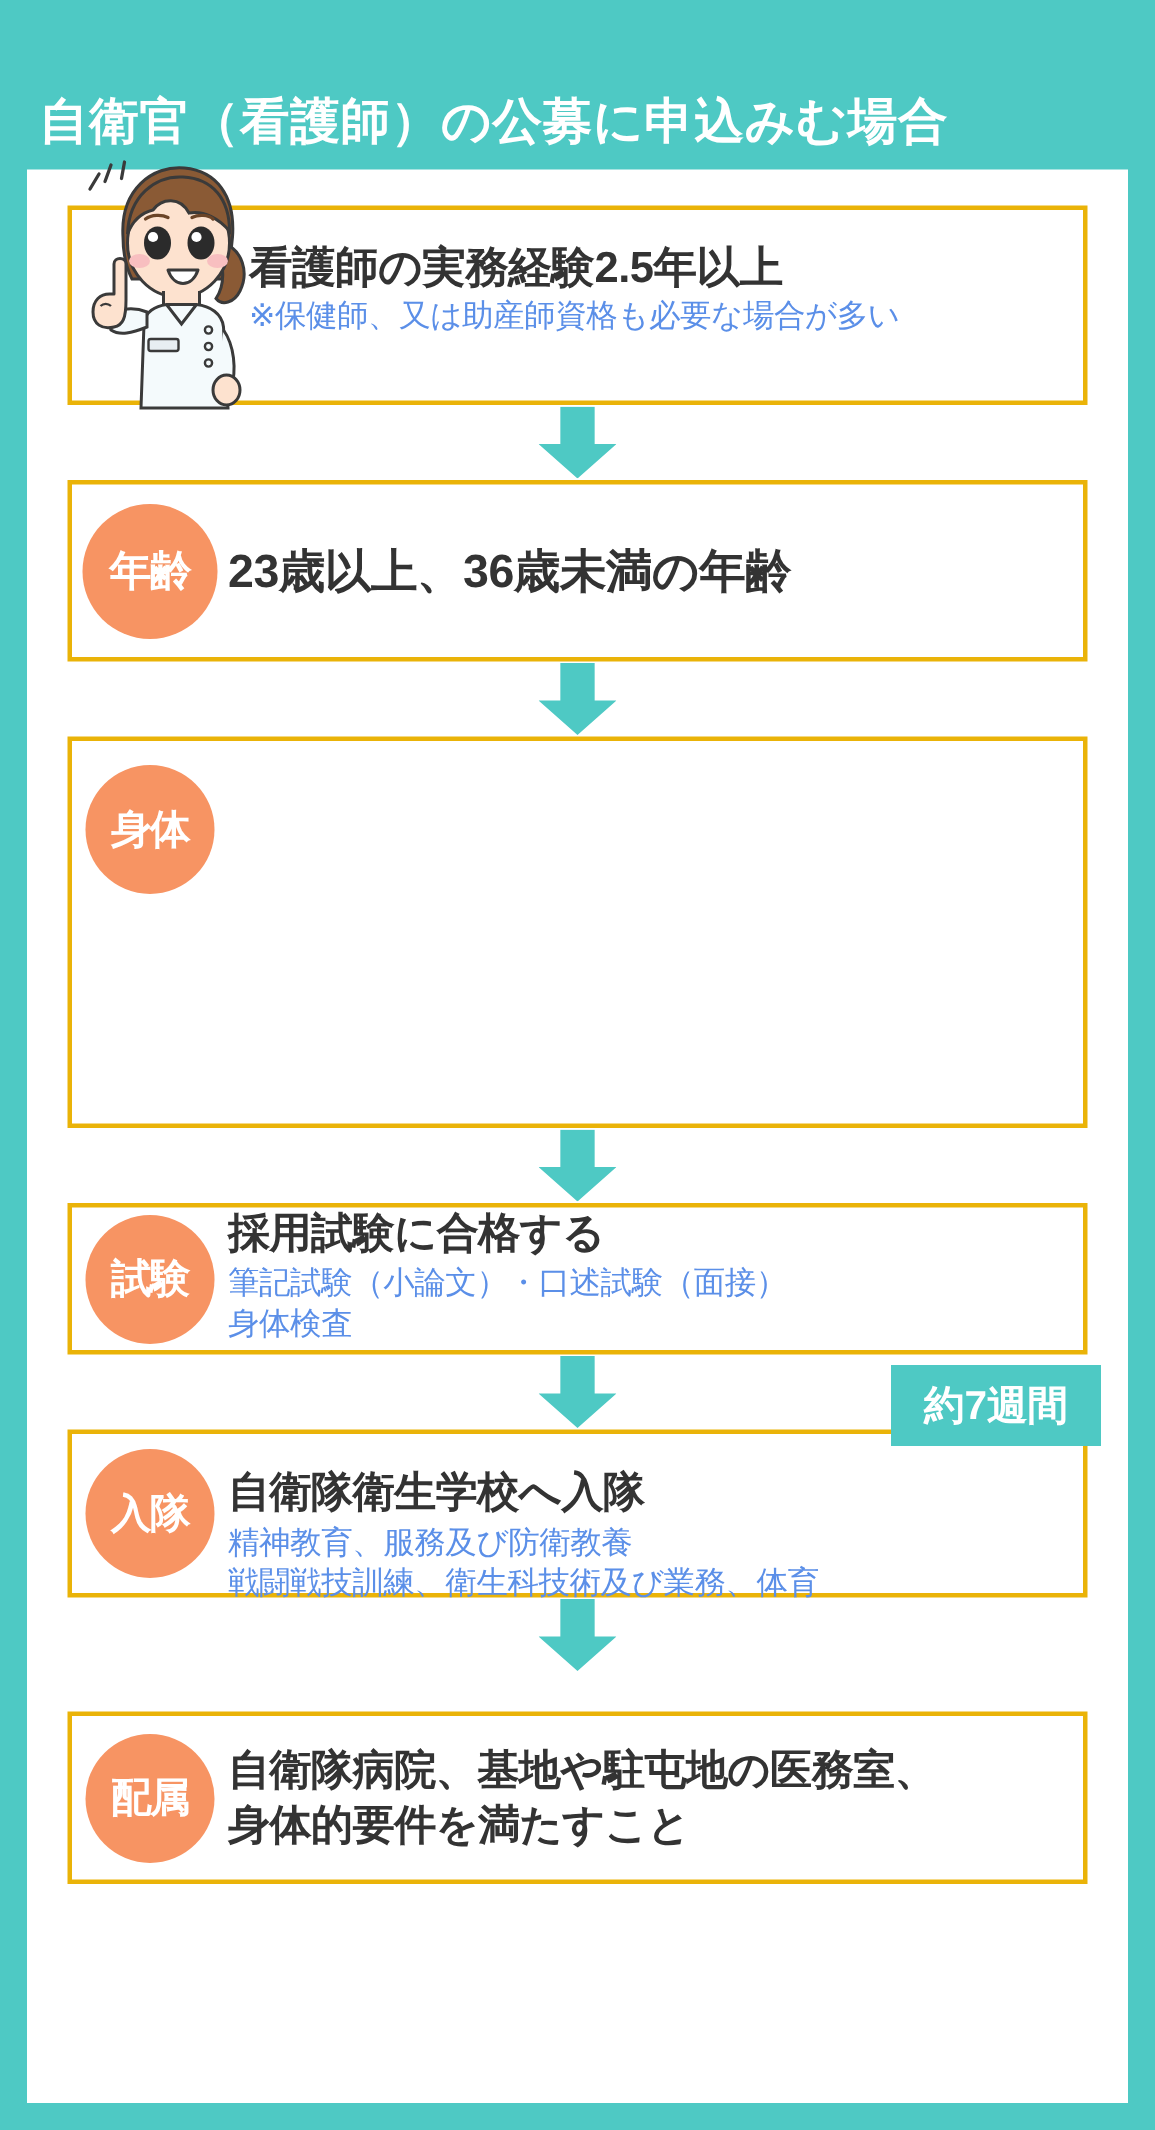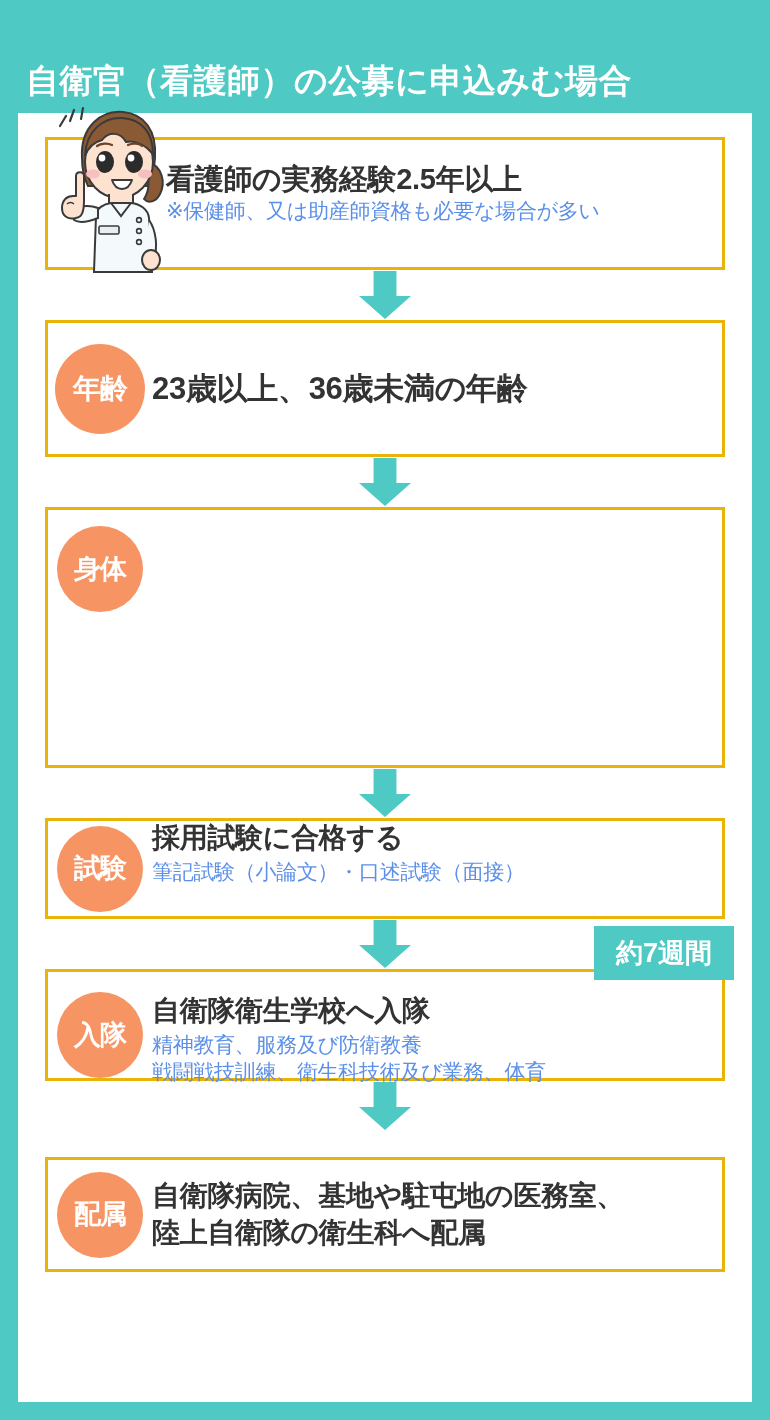--- a/index.html
+++ b/index.html
@@ -127,39 +127,39 @@
   }
   .nurse {
     position: absolute;
     left: -12px;
     top: -40px;
     width: 140px;
     height: 175px;
   }
 
   
-  .step-2 { height: 137px; align-items: center; justify-content: space-between; }
+  .step-2 { height: 121px; align-items: center; justify-content: space-between; }
   .step-2 .badge { width: 90px; height: 90px; font-size: 28px; }
   .step-2 .step-title { font-size: 31px; }
 
   
   .step-3 { height: 261px; }
   .step-3 .badge-col { align-items: flex-start; padding-top: 16px; align-self: flex-start; }
   .step-3 .body-col { padding-top: 18px; }
   .step-3 .step-title { margin-bottom: 14px; font-size: 30px; }
 
   
   .step-4 { height: 101px; }
   .step-4 .badge-col { align-items: center; }
   .step-4 .body-col { }
   .step-4 .step-title { margin-bottom: 3px; }
 
   
   .step-5 { height: 112px; }
-  .step-5 .badge-col { align-items: flex-end; }
+  .step-5 .badge-col { align-items: center; }
   .step-5 .body-col { padding-top: 22px; }
   .step-5 .step-title { margin-bottom: 3px; }
 
   
   .step-6 { height: 115px; align-items: center; margin-top: 26px; }
   .step-6 .body-col { padding-top: 0; }
   .step-6 .step-title { font-size: 28px; line-height: 1.30; }
 
   
   .arrow-wrap {
@@ -291,20 +291,21 @@
       <div class="arrow"></div>
     </div>
 
     <div class="step step-4">
       <div class="badge-col">
         <div class="badge">試験</div>
       </div>
       <div class="body-col">
         <div class="step-title">採用試験に合格する</div>
         <div class="sub-line">筆記試験（小論文）・口述試験（面接）</div>
+        <div class="sub-line">身体検査</div>
       </div>
     </div>
 
     <div class="arrow-wrap gap-4">
       <div class="arrow"></div>
     </div>
 
     <div class="step step-5">
       <div class="week-tag">約7週間</div>
       <div class="badge-col">
@@ -320,18 +321,18 @@
     <div class="arrow-wrap gap-5">
       <div class="arrow"></div>
     </div>
 
     <div class="step step-6">
       <div class="badge-col">
         <div class="badge">配属</div>
       </div>
       <div class="body-col">
         <div class="step-title" style="white-space:pre-line;">自衛隊病院、基地や駐屯地の医務室、
-陸上自衛隊の衛生科へ配属</div>
+身体的要件を満たすこと</div>
       </div>
     </div>
 
   </div>
 </div>
 
 </body></html>

